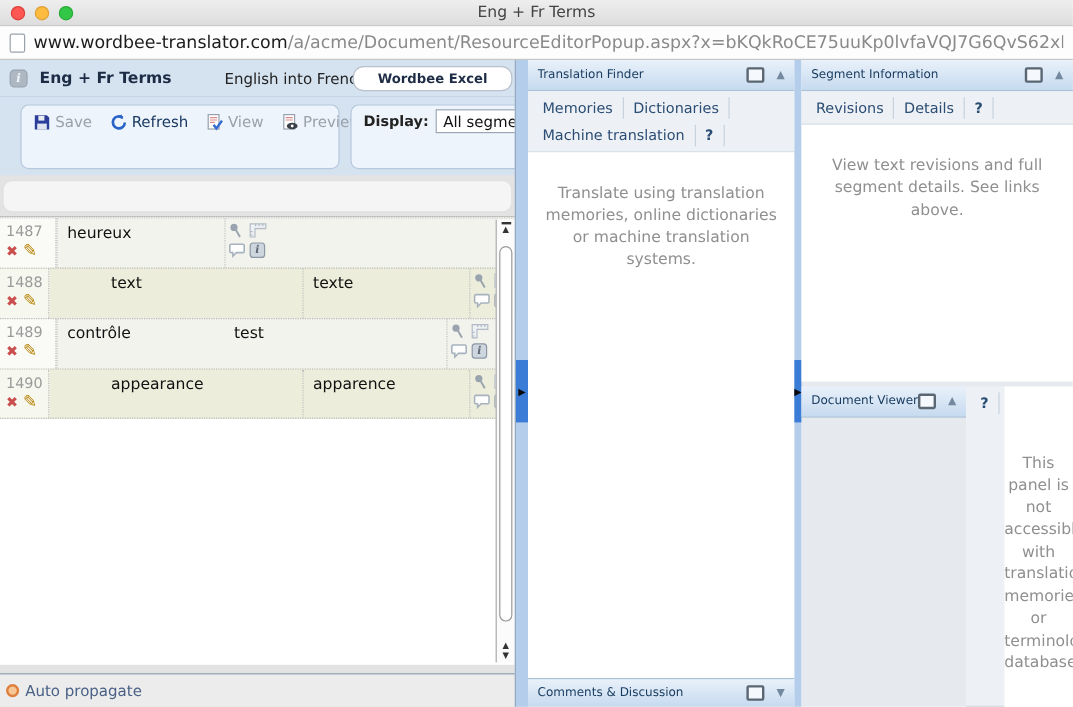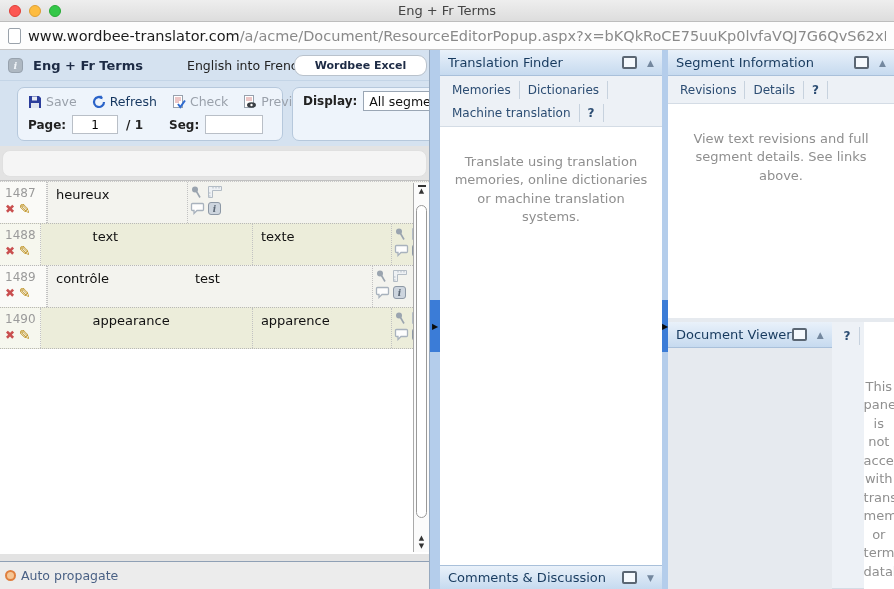--- a/index.html
+++ b/index.html
@@ -117,21 +117,21 @@
   .splitter.a { left:429px; width:11px; border-left:1px solid #96a9bf; }
   .splitter.b { left:662px; width:6px; }
   .split-handle { position:absolute; left:0; width:100%; top:250px; height:52px;
     background:#3b7cd7; display:flex; align-items:center; justify-content:center;
     cursor:pointer; }
   .split-handle .tri { color:#0a0a0a; font-size:8px; }
 
   
   .panel-header { height:26px; background:linear-gradient(#e9f1fa,#c6daef);
     border-bottom:1px solid #a9c0da; display:flex; align-items:center; padding:0 8px; }
-  .panel-title { font-size:13px; color:#173a5e; flex:1 1 auto; white-space:nowrap;
+  .panel-title { font-size:10px; color:#173a5e; flex:1 1 auto; white-space:nowrap;
     overflow:hidden; }
   .max-icon { width:15px; height:13px; border:2px solid #5a6673; background:#f5f9fd;
     border-radius:2px; margin-right:10px; flex:0 0 auto; cursor:pointer; }
   .coll-icon { font-size:9px; color:#74889f; flex:0 0 auto; cursor:pointer; }
   .tabstrip { background:#edf1f6; border-bottom:1px solid #d4dce5; padding:2px 4px; }
   .tabrow { display:flex; align-items:center; height:23px; }
   .tab { font-size:12px; color:#2c4d73; padding:2px 8px; border-right:1px solid #c7d2de;
     white-space:nowrap; cursor:pointer; }
   .tab.q { font-weight:700; }
   .panel-body { background:#fff; flex:1 1 auto; overflow:hidden; }
@@ -206,39 +206,30 @@
                 <path d="M9.2 0.2l1.4 4-4.1-1.2z" fill="#2a63c8"></path>
               </svg>
             <span class="lbl-on">Refresh</span>
           </span>
           <span class="tb-btn">
             <svg width="14" height="14" viewBox="0 0 14 14">
                 <rect x="1.5" y="0.5" width="9" height="12" fill="#fff" stroke="#97a1ad"></rect>
                 <path d="M3 3h6M3 5h6M3 7h4" stroke="#d98c8c" stroke-width="1"></path>
                 <path d="M6 9l2.3 3L13 5.5" fill="none" stroke="#2f6bd0" stroke-width="2"></path>
               </svg>
-            <span class="lbl-off">Check</span>
+            <span class="lbl-off">View</span>
           </span>
           <span class="tb-btn">
             <svg width="14" height="14" viewBox="0 0 14 14">
                 <rect x="1.5" y="0.5" width="9" height="12" fill="#fff" stroke="#97a1ad"></rect>
                 <path d="M3 3h6M3 5h6" stroke="#d98c8c" stroke-width="1"></path>
                 <ellipse cx="8.5" cy="10" rx="4.5" ry="2.7" fill="#3a3f45"></ellipse>
                 <circle cx="8.5" cy="10" r="1.2" fill="#fff"></circle>
               </svg>
             <span class="lbl-off">Preview</span>
-          </span>
-        </div>
-        <div class="tb-row2">
-          <span class="fld-lbl">Page:</span>
-          <input class="pg-input" style="margin-left: 6px;" value="1">
-          <span class="pg-total">/ 1</span>
-          <span class="seg-wrap">
-            <span class="fld-lbl">Seg:</span>
-            <input class="seg-input" style="">
           </span>
         </div>
       </div>
 
       <div class="tb-box two">
         <div class="tb-row2">
           <span class="fld-lbl">Display:</span>
           <span class="disp-select">
             <span>All segments</span>
           </span>

